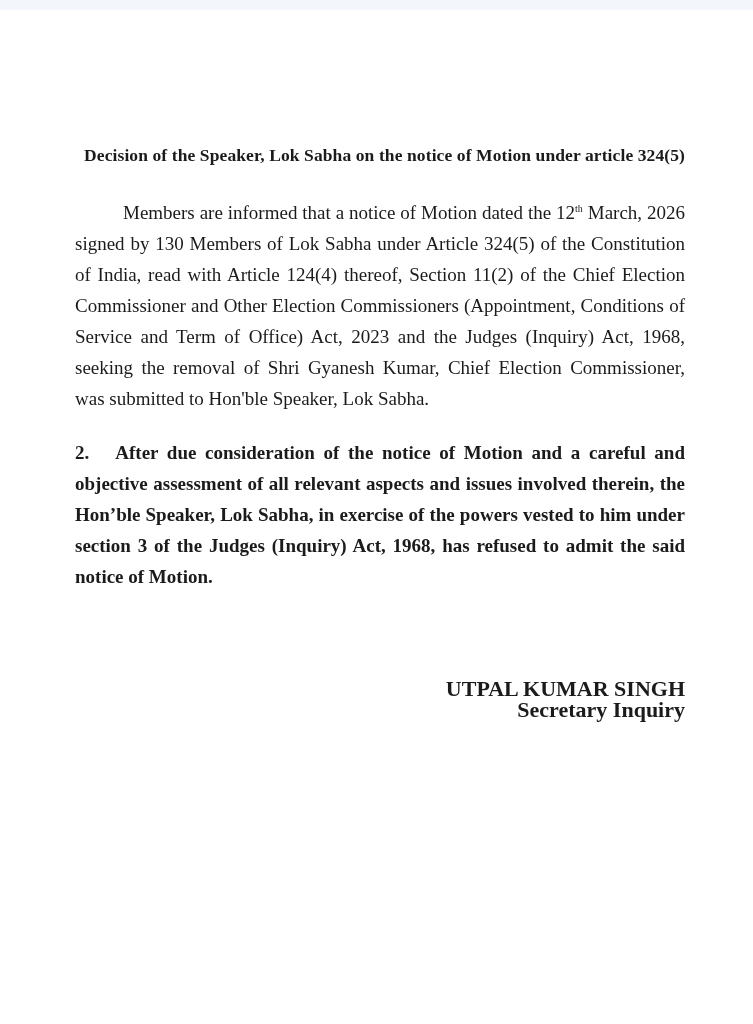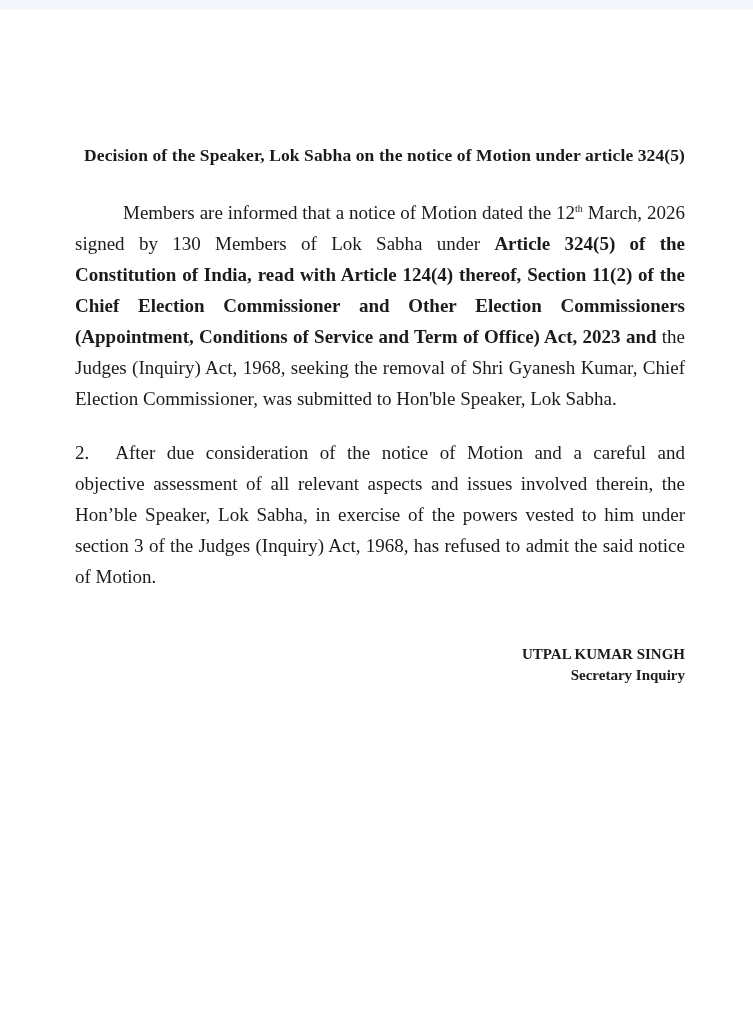--- a/index.html
+++ b/index.html
@@ -44,38 +44,39 @@
     line-height: 31px;
     text-align: justify;
     text-justify: inter-word;
   }
   .para-1 {
     margin-top: 31px;
     text-indent: 48px;
   }
   .para-2 {
     margin-top: 23px;
+    font-weight: bold;
   }
   .num-gap {
     display: inline-block;
     width: 26px;
   }
   .seg-bold {
-    font-weight: bold;
+    font-weight: normal;
   }
   sup.seg-sup {
     font-size: 10px;
     line-height: 0;
     vertical-align: super;
   }
   .signature-block {
-    margin-top: 52px;
+    margin-top: 86px;
     text-align: right;
     font-weight: bold;
-    font-size: 15px;
+    font-size: 22px;
     line-height: 21.5px;
   }
 </style>
 </head>
 <body>
 
 <div class="top-strip"></div>
 
 <div class="page">
 

